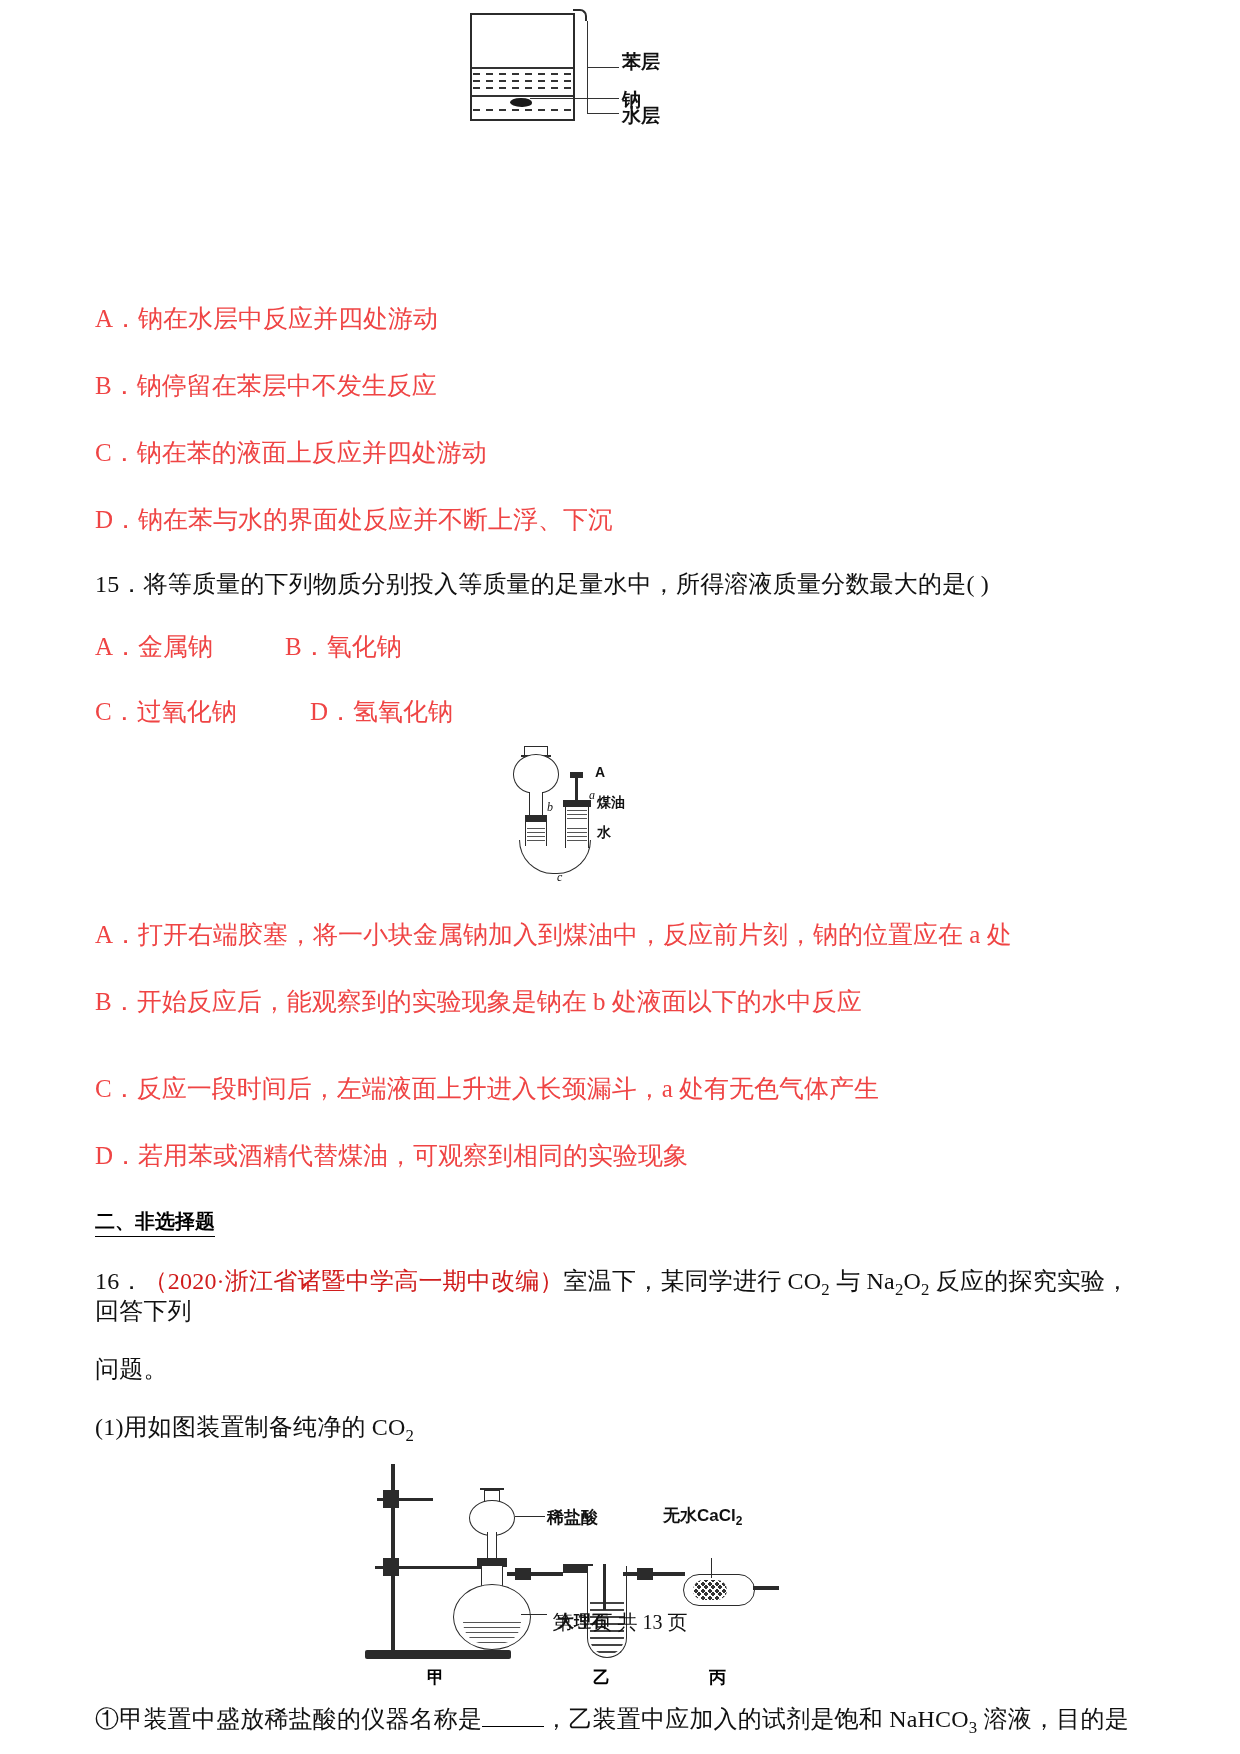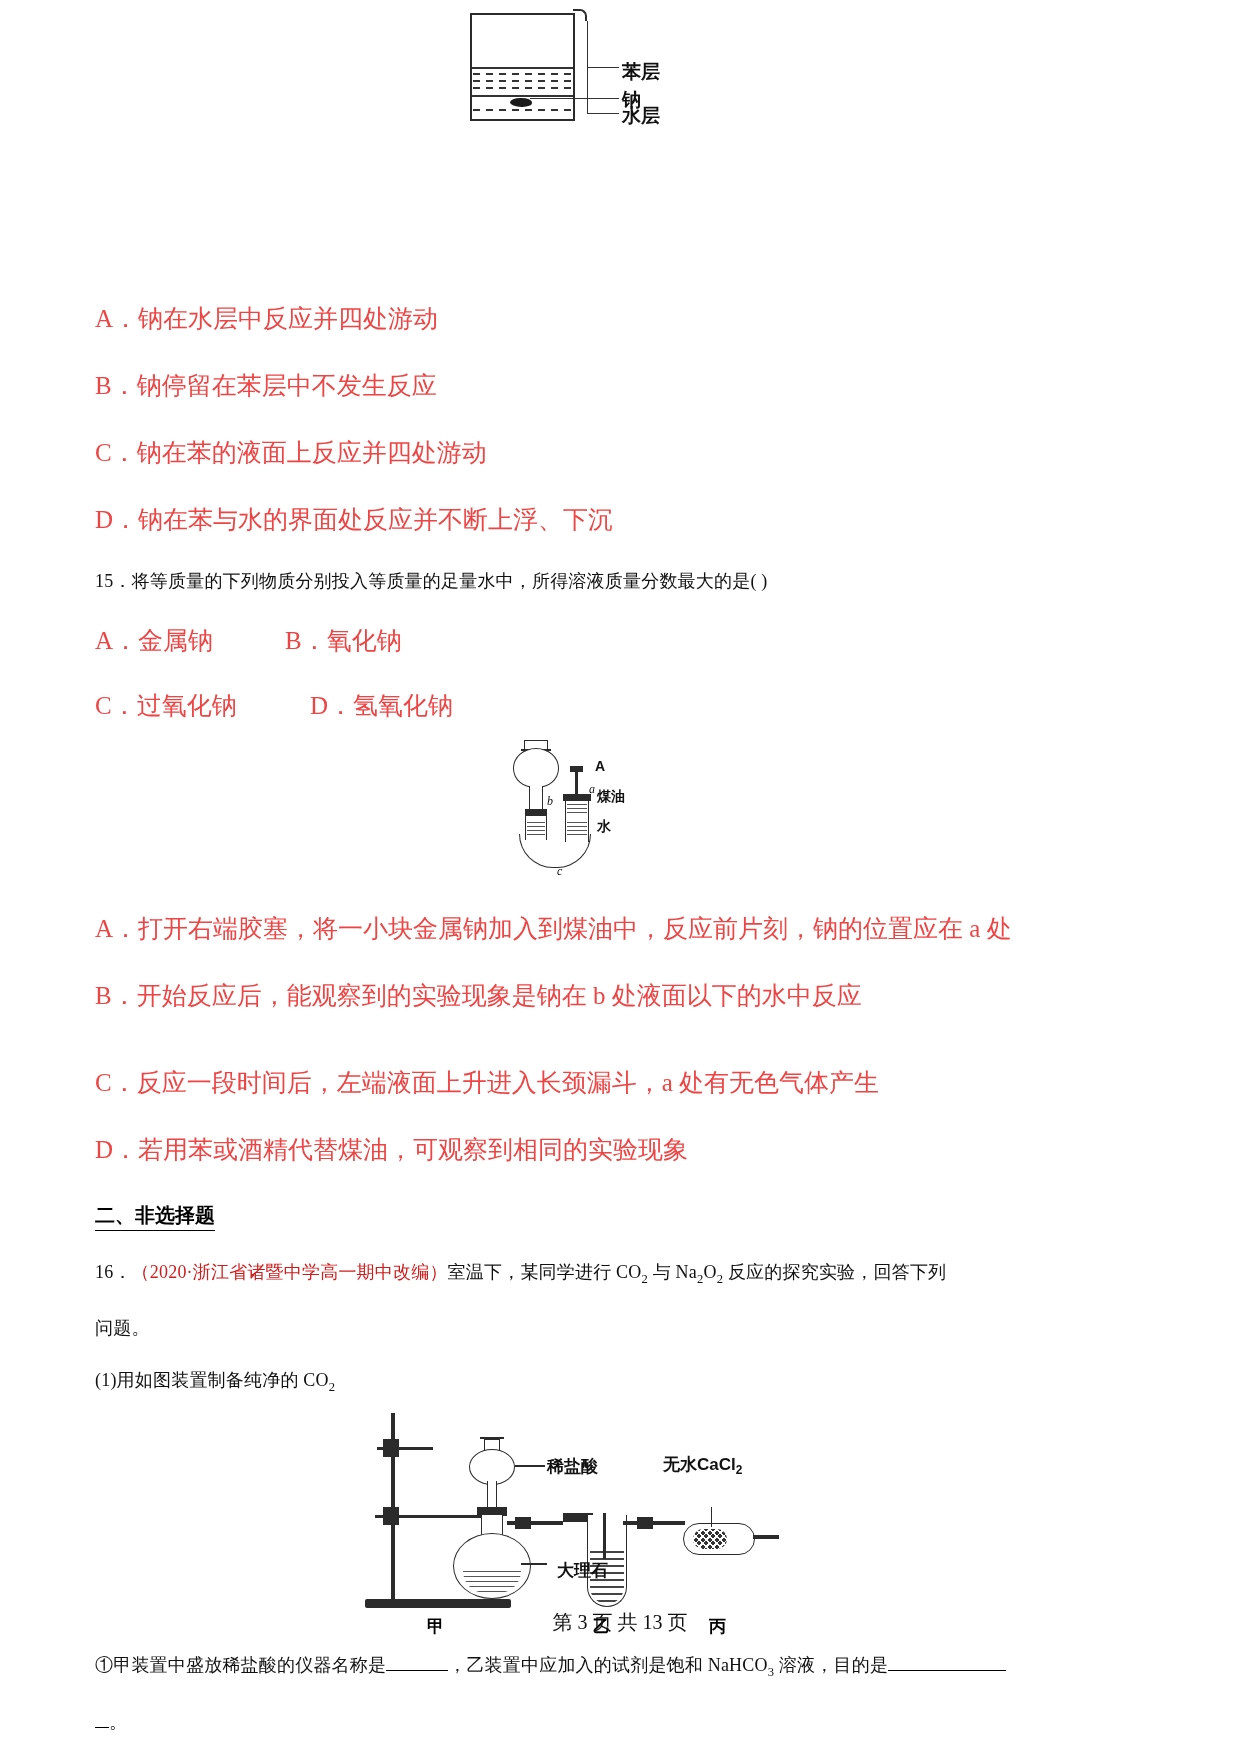--- a/index.html
+++ b/index.html
@@ -7,21 +7,21 @@
     width:1240px; height:1754px;
     background:#ffffff;
     font-family:"Liberation Serif","DejaVu Serif",serif;
     color:#000;
     position:relative;
     overflow:hidden;
   }
   .page { position:relative; width:1240px; height:1754px; box-sizing:border-box;
           padding:0 95px; }
 
-  .line { font-size:18px; line-height:1; color:#111; letter-spacing:0.2px; }
+  .line { font-size:24px; line-height:1; color:#111; letter-spacing:0.2px; }
   .qline { margin:0 0 0 0; }
 
   .opt { font-size:25px; color:#ef4444; }
 
   
   .fig1 { position:relative; height:130px; }
   .beaker-wrap { position:absolute; left:375px; top:5px; width:260px; height:120px; }
 
   .beaker { position:absolute; left:0; top:8px; width:105px; height:108px;
             border-left:2px solid #2b2b2b; border-right:2px solid #2b2b2b;
@@ -124,21 +124,21 @@
       <div class="dashrow" style="top:82px;"></div>
       <div class="sep" style="top:90px;"></div>
       <div class="na-blob"></div>
       <div class="dashrow" style="top:104px;"></div>
 
       <div class="lead-v" style="left:117px; top:16px; height:92px;"></div>
       <div class="lead" style="left:117px; top:62px; width:32px;"></div>
       <div class="lead" style="left:60px; top:93px; width:89px;"></div>
       <div class="lead" style="left:117px; top:108px; width:32px;"></div>
 
-      <div class="f1-label" style="left:152px; top:54px;">苯层</div>
+      <div class="f1-label" style="left:152px; top:44px;">苯层</div>
       <div class="f1-label" style="left:152px; top:82px;">钠</div>
       <div class="f1-label" style="left:152px; top:98px;">水层</div>
     </div>
   </div>
 
   <div class="opt qline" style="margin-top:40px;">A．钠在水层中反应并四处游动</div>
   <div class="opt qline" style="margin-top:34px;">B．钠停留在苯层中不发生反应</div>
   <div class="opt qline" style="margin-top:34px;">C．钠在苯的液面上反应并四处游动</div>
   <div class="opt qline" style="margin-top:34px;">D．钠在苯与水的界面处反应并不断上浮、下沉</div>
 

